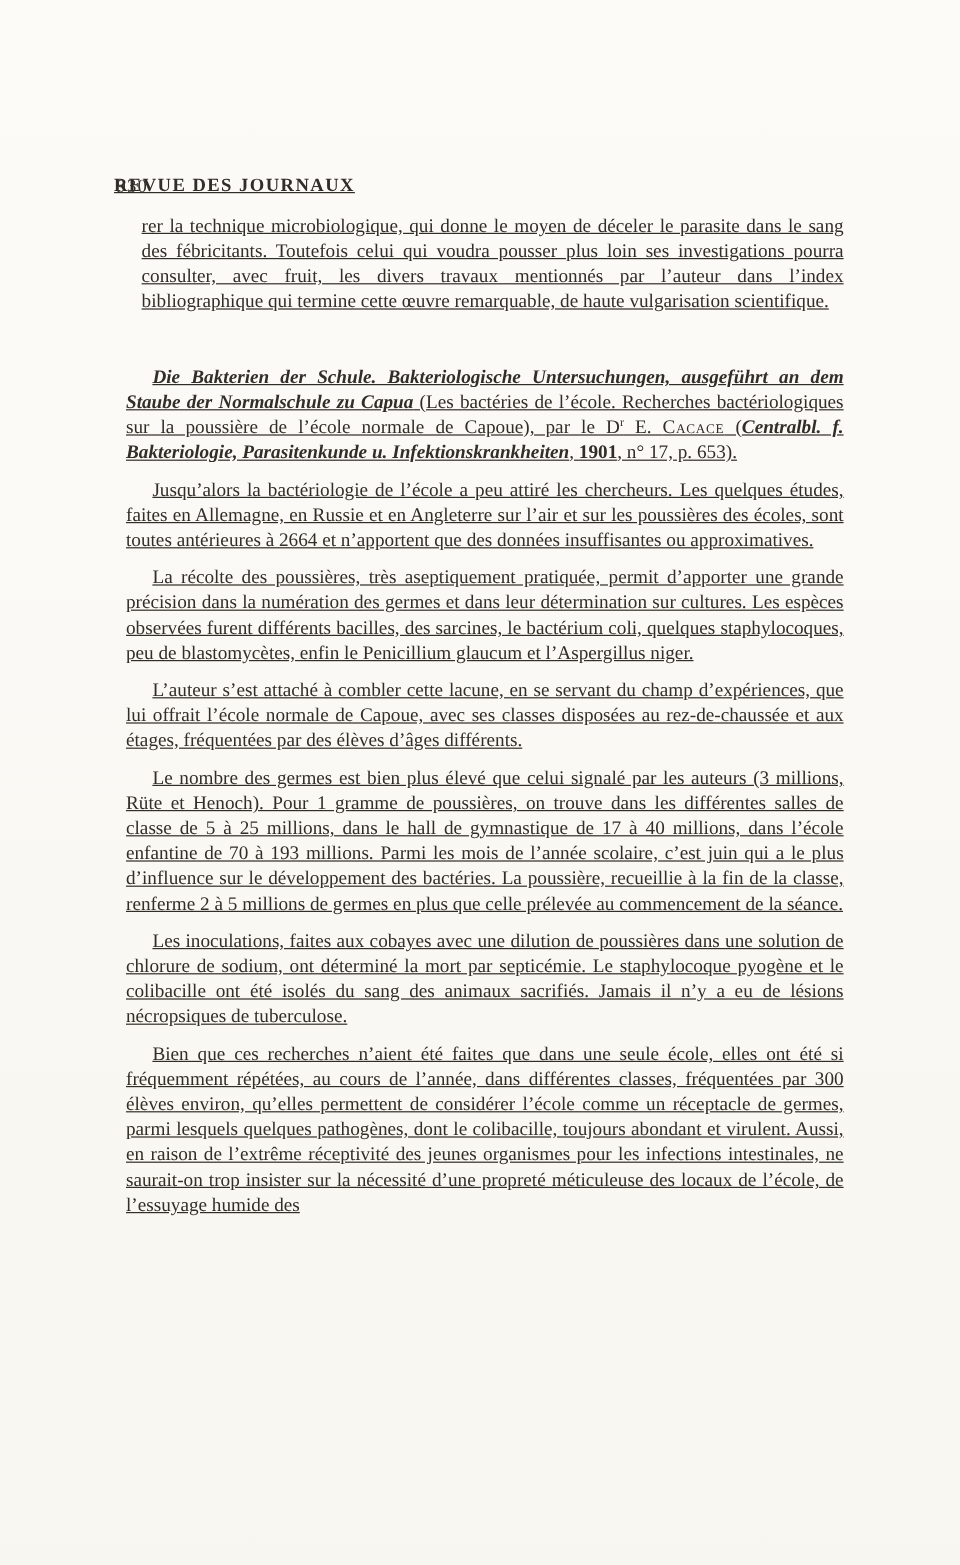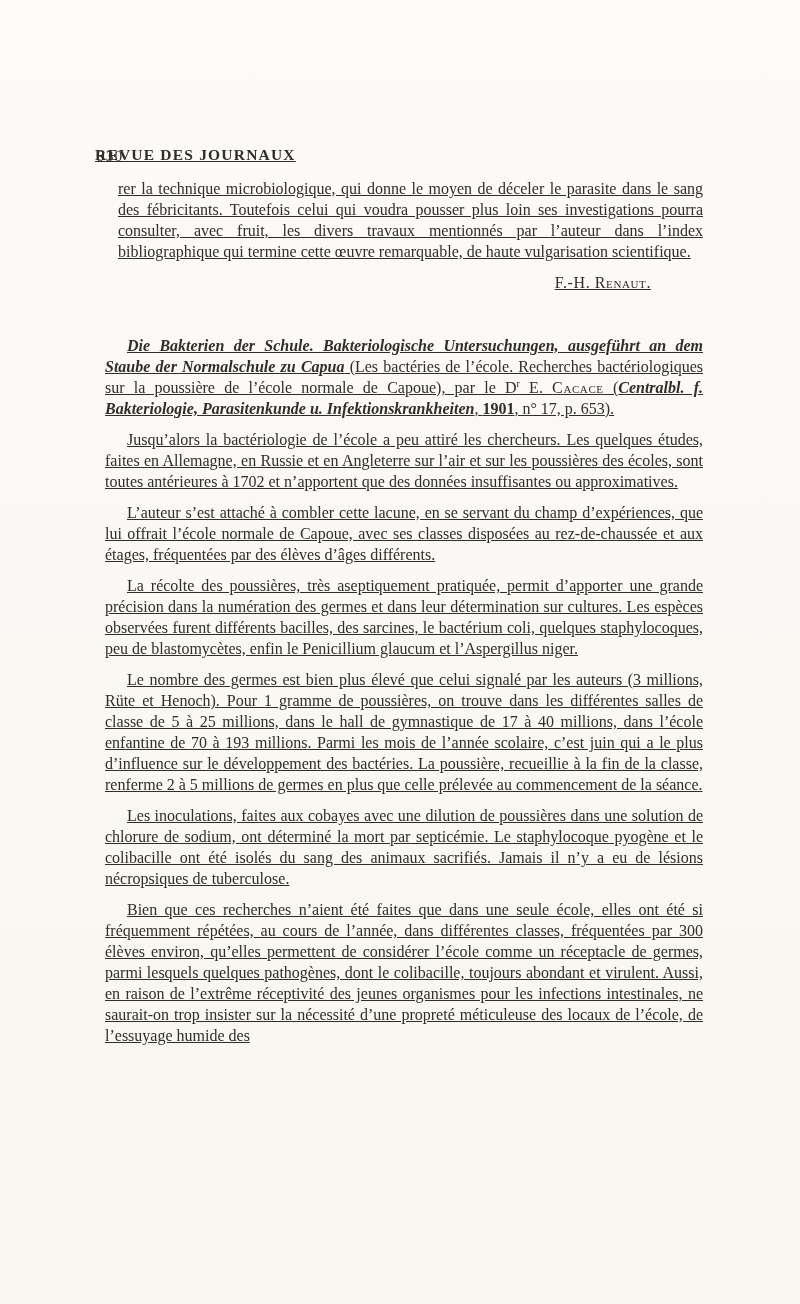--- a/index.html
+++ b/index.html
@@ -81,25 +81,24 @@
 <div class="page">
   <div class="content">
 
     <div class="running-head">
       <span class="page-num">930</span>
       <span class="head-title">REVUE DES JOURNAUX</span>
     </div>
 
     <p class="para continuation">rer la technique microbiologique, qui donne le moyen de déceler le parasite dans le sang des fébricitants. Toutefois celui qui voudra pousser plus loin ses investigations pourra consulter, avec fruit, les divers travaux mentionnés par l’auteur dans l’index bibliographique qui termine cette œuvre remarquable, de haute vulgarisation scientifique.</p>
 
-    <p class="signature"><span class="smallcaps">F.-H. Renaut.</span></p>
 
     <p class="para citation"><span class="ital">Die Bakterien der Schule. Bakteriologische Untersuchungen, ausgeführt an dem Staube der Normalschule zu Capua</span><span> (Les bactéries de l’école. Recherches bactériologiques sur la poussière de l’école normale de Capoue), par le D</span><sup class="dr">r</sup><span> E. </span><span class="smallcaps">Cacace</span><span> (</span><span class="ital">Centralbl. f. Bakteriologie, Parasitenkunde u. Infektionskrankheiten</span><span>, </span><span class="bold">1901</span><span>, n° 17, p. 653).</span></p>
 
-    <p class="para">Jusqu’alors la bactériologie de l’école a peu attiré les chercheurs. Les quelques études, faites en Allemagne, en Russie et en Angleterre sur l’air et sur les poussières des écoles, sont toutes antérieures à 1702 et n’apportent que des données insuffisantes ou approximatives.</p>
+    <p class="para">Jusqu’alors la bactériologie de l’école a peu attiré les chercheurs. Les quelques études, faites en Allemagne, en Russie et en Angleterre sur l’air et sur les poussières des écoles, sont toutes antérieures à 2664 et n’apportent que des données insuffisantes ou approximatives.</p>
+    <p class="para">La récolte des poussières, très aseptiquement pratiquée, permit d’apporter une grande précision dans la numération des germes et dans leur détermination sur cultures. Les espèces observées furent différents bacilles, des sarcines, le bactérium coli, quelques staphylocoques, peu de blastomycètes, enfin le Penicillium glaucum et l’Aspergillus niger.</p>
     <p class="para">L’auteur s’est attaché à combler cette lacune, en se servant du champ d’expériences, que lui offrait l’école normale de Capoue, avec ses classes disposées au rez-de-chaussée et aux étages, fréquentées par des élèves d’âges différents.</p>
-    <p class="para">La récolte des poussières, très aseptiquement pratiquée, permit d’apporter une grande précision dans la numération des germes et dans leur détermination sur cultures. Les espèces observées furent différents bacilles, des sarcines, le bactérium coli, quelques staphylocoques, peu de blastomycètes, enfin le Penicillium glaucum et l’Aspergillus niger.</p>
     <p class="para">Le nombre des germes est bien plus élevé que celui signalé par les auteurs (3 millions, Rüte et Henoch). Pour 1 gramme de poussières, on trouve dans les différentes salles de classe de 5 à 25 millions, dans le hall de gymnastique de 17 à 40 millions, dans l’école enfantine de 70 à 193 millions. Parmi les mois de l’année scolaire, c’est juin qui a le plus d’influence sur le développement des bactéries. La poussière, recueillie à la fin de la classe, renferme 2 à 5 millions de germes en plus que celle prélevée au commencement de la séance.</p>
     <p class="para">Les inoculations, faites aux cobayes avec une dilution de poussières dans une solution de chlorure de sodium, ont déterminé la mort par septicémie. Le staphylocoque pyogène et le colibacille ont été isolés du sang des animaux sacrifiés. Jamais il n’y a eu de lésions nécropsiques de tuberculose.</p>
     <p class="para">Bien que ces recherches n’aient été faites que dans une seule école, elles ont été si fréquemment répétées, au cours de l’année, dans différentes classes, fréquentées par 300 élèves environ, qu’elles permettent de considérer l’école comme un réceptacle de germes, parmi lesquels quelques pathogènes, dont le colibacille, toujours abondant et virulent. Aussi, en raison de l’extrême réceptivité des jeunes organismes pour les infections intestinales, ne saurait-on trop insister sur la nécessité d’une propreté méticuleuse des locaux de l’école, de l’essuyage humide des</p>
 
   </div>
 </div>
 
 </body></html>

